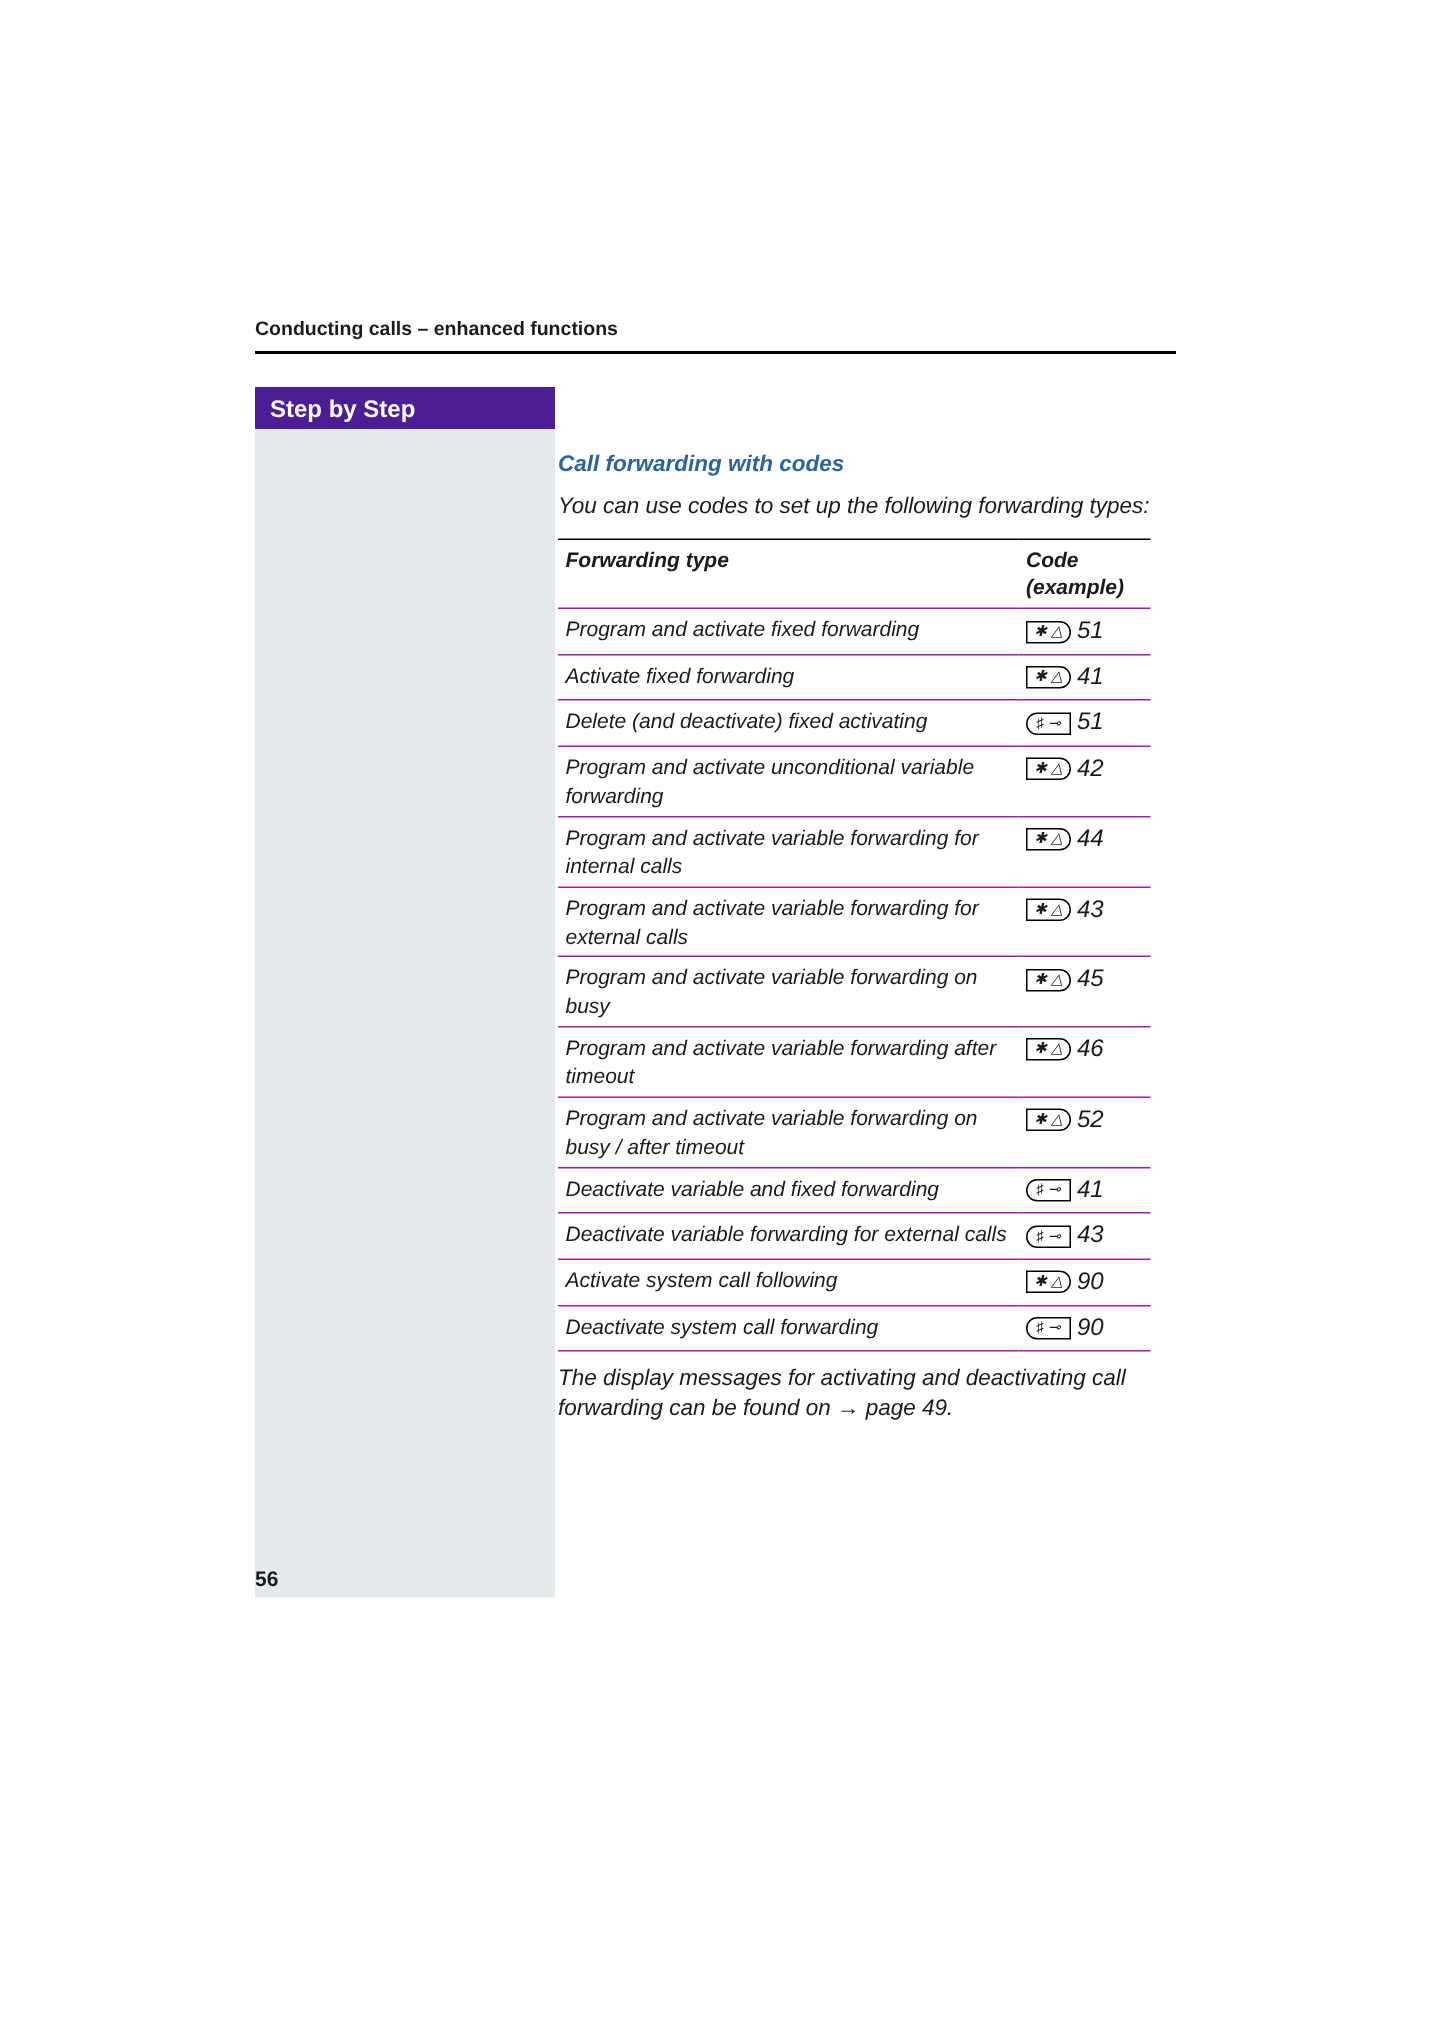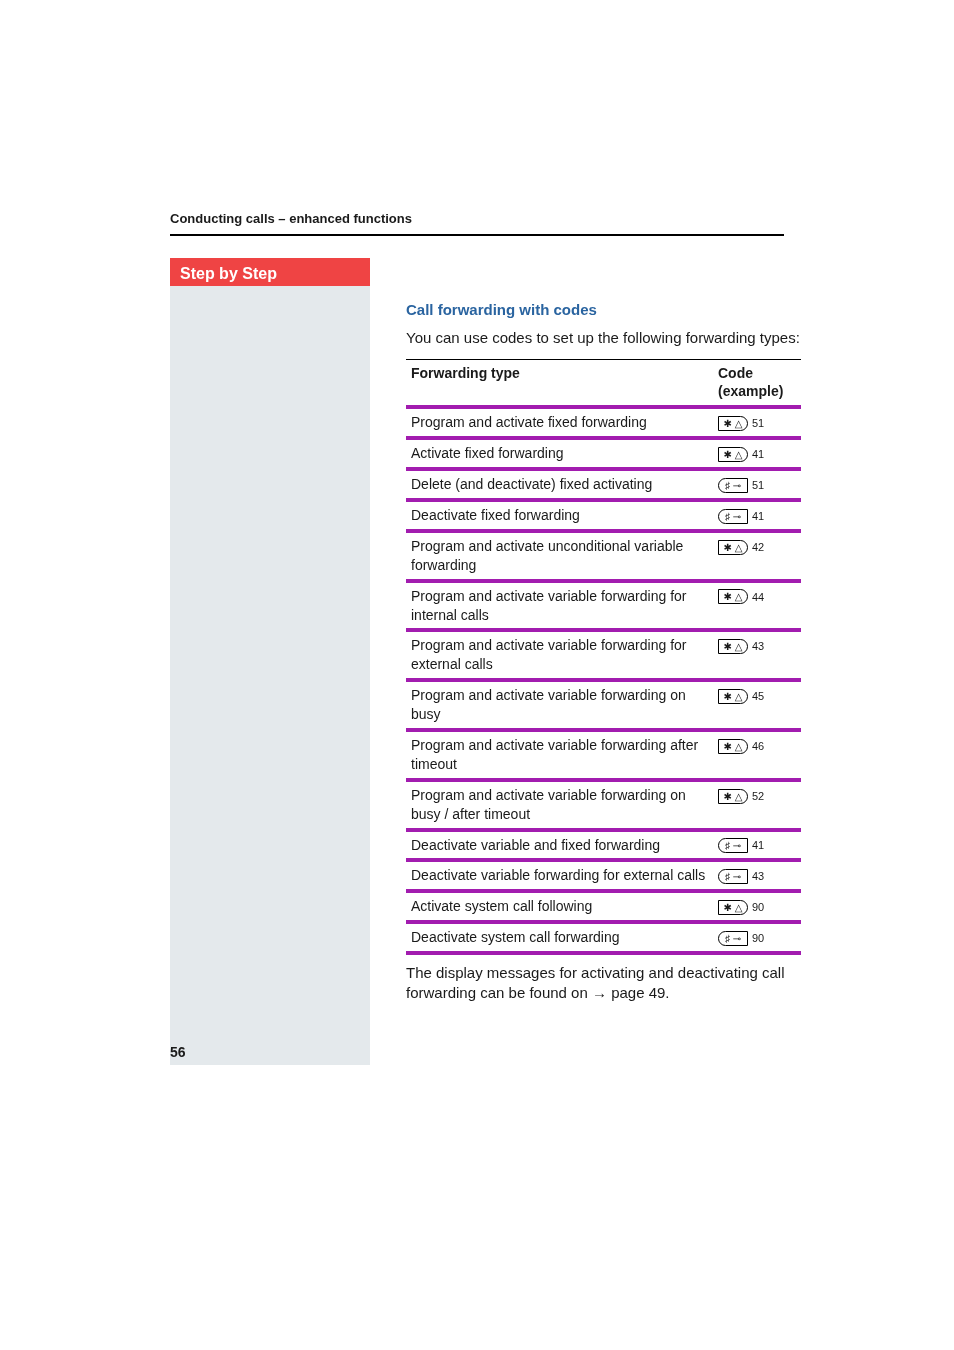--- a/index.html
+++ b/index.html
@@ -28,59 +28,60 @@
     font-weight: bold;
     font-size: 13px;
     border-bottom: 2px solid #000;
     padding-bottom: 6px;
   }
   .sidebar-box {
     position: absolute;
     top: 258px;
     left: 170px;
     width: 200px;
-    background: #ef4444;
+    background: #4c1d95;
     color: #fff;
     font-weight: bold;
     font-size: 16px;
     padding: 5px 10px 6px 10px;
     box-sizing: border-box;
   }
   .sidebar-trail {
     position: absolute;
     top: 286px;
     left: 170px;
     width: 200px;
     background: #e4e9ec;
     bottom: 95px;
   }
   .content {
     position: absolute;
     top: 290px;
-    left: 406px;
+    left: 372px;
     width: 395px;
+    font-style: italic;
   }
   .sub-heading {
     color: #2a64a0;
     font-weight: bold;
     font-size: 15px;
     margin: 10px 0 8px 0;
   }
   p.body {
     margin: 8px 0 10px 0;
     font-size: 15px;
   }
   table.codes {
     border-collapse: collapse;
     width: 100%;
     font-size: 14px;
   }
   table.codes th, table.codes td {
     border-top: 1px solid #000;
-    border-bottom: 4px solid #a21caf;
+    border-bottom: 1px solid #a21caf;
     padding: 4px 5px;
     text-align: left;
     vertical-align: top;
   }
   table.codes th {
     font-weight: bold;
   }
   table.codes td.code-cell {
     white-space: nowrap;
     width: 78px;
@@ -97,21 +98,21 @@
     padding: 0 3px;
     vertical-align: middle;
     margin-right: 4px;
     box-sizing: border-box;
   }
   .key.star  { border-top-left-radius: 0; border-bottom-left-radius: 0; border-top-right-radius: 10px; border-bottom-right-radius: 10px;}
   .key.hash  { border-top-left-radius: 10px; border-bottom-left-radius: 10px; border-top-right-radius: 0; border-bottom-right-radius: 0;}
   .codenum {
     display: inline-block;
     vertical-align: middle;
-    font-size: 11px;
+    font-size: 16px;
   }
   .arrow {
     font-family: Arial, sans-serif;
   }
   .page-num {
     position: absolute;
     bottom: 98px;
     left: 170px;
     font-weight: bold;
     font-size: 14px;
@@ -147,24 +148,20 @@
           </tr>
           <tr>
             <td>Activate fixed forwarding</td>
             <td class="code-cell"><span class="key star">✱ △</span><span class="codenum">41</span></td>
           </tr>
           <tr>
             <td>Delete (and deactivate) fixed activating</td>
             <td class="code-cell"><span class="key hash">♯ ⊸</span><span class="codenum">51</span></td>
           </tr>
           <tr>
-            <td>Deactivate fixed forwarding</td>
-            <td class="code-cell"><span class="key hash">♯ ⊸</span><span class="codenum">41</span></td>
-          </tr>
-          <tr>
             <td>Program and activate unconditional variable forwarding</td>
             <td class="code-cell"><span class="key star">✱ △</span><span class="codenum">42</span></td>
           </tr>
           <tr>
             <td>Program and activate variable forwarding for internal calls</td>
             <td class="code-cell"><span class="key star">✱ △</span><span class="codenum">44</span></td>
           </tr>
           <tr>
             <td>Program and activate variable forwarding for external calls</td>
             <td class="code-cell"><span class="key star">✱ △</span><span class="codenum">43</span></td>

